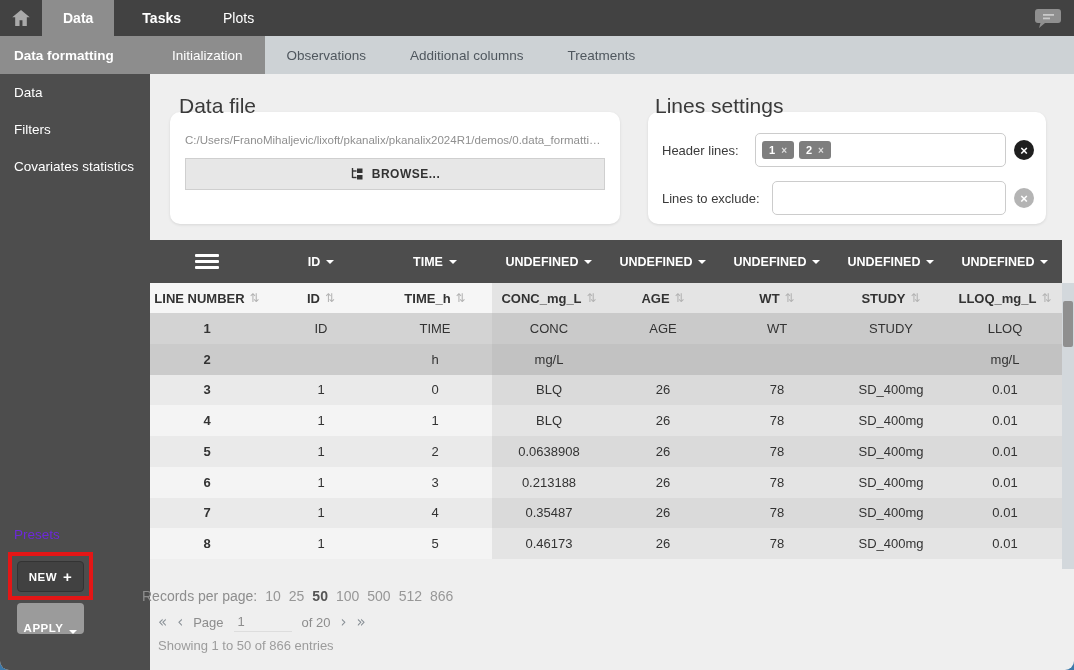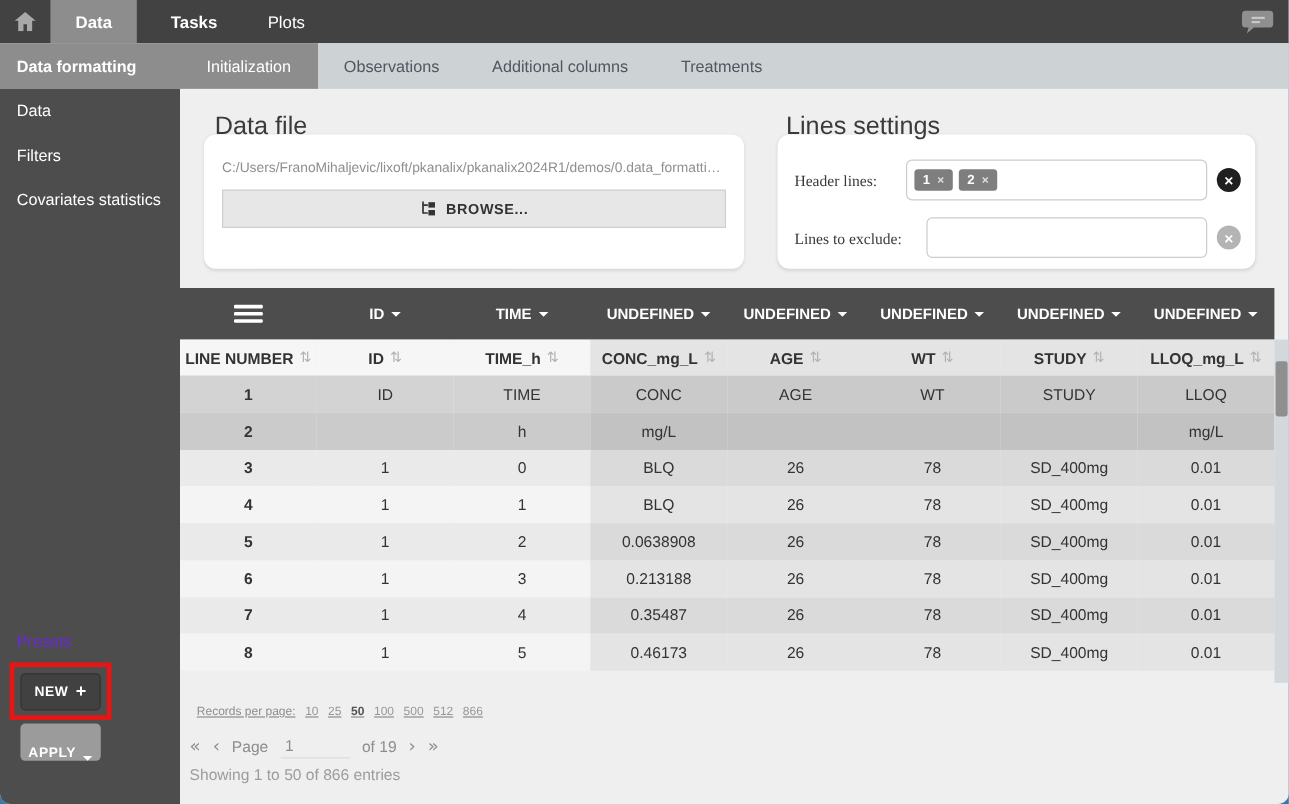--- a/index.html
+++ b/index.html
@@ -44,21 +44,21 @@
   #datafile-card { left:170px; top:112px; width:450px; height:112px; }
   #datafile-title { left:179px; top:94px; }
   .file-path { position:absolute; left:185px; top:134px; width:420px; font-size:11.5px; color:#8f8f8f;
                white-space:nowrap; overflow:hidden; text-overflow:ellipsis; z-index:6; }
   .btn-browse { position:absolute; left:185px; top:158px; width:420px; height:32px; background:#e7e7e7;
                 border:1px solid #cfcfcf; border-radius:0; color:#333; font-size:12px; font-weight:bold;
                 letter-spacing:.5px; display:flex; align-items:center; justify-content:center; gap:8px; cursor:pointer; z-index:6; }
 
   #lines-card { left:648px; top:112px; width:398px; height:112px; }
   #lines-title { left:655px; top:94px; }
-  .ls-label { position:absolute; font-size:13px; color:#3a3a3a; z-index:6;font-family:Liberation Serif, serif; }
+  .ls-label { position:absolute; font-size:13px; color:#3a3a3a; z-index:6; }
   .ls-input { position:absolute; background:#fff; border:1px solid #ccc; border-radius:5px; height:34px; z-index:6;
               display:flex; align-items:center; padding:0 6px; gap:5px; font-size:13px; color:#333; }
   .tag { background:#7e7e7e; color:#fff; font-size:11px; font-weight:bold; border-radius:3px; padding:3px 7px;
          display:inline-flex; align-items:center; gap:6px; cursor:default; }
   .tag .tag-x { font-size:10px; color:#dedede; cursor:pointer; }
   .clear-btn { position:absolute; width:20px; height:20px; border-radius:50%; color:#fff; font-size:13px; font-weight:bold;
                display:flex; align-items:center; justify-content:center; cursor:pointer; z-index:6; line-height:1; }
   .clear-dark { background:#1f1f1f; }
   .clear-light { background:#b4b4b4; }
 
@@ -83,21 +83,21 @@
   .c.ln { font-weight:bold; }
   .r-hdr1 .c { background:#d3d3d3; } .r-hdr1 .c.u { background:#cacaca; }
   .r-hdr2 .c { background:#cbcbcb; } .r-hdr2 .c.u { background:#c2c2c2; }
   .r-odd  .c { background:#eaeaea; } .r-odd  .c.u { background:#dadada; }
   .r-even .c { background:#f4f4f4; } .r-even .c.u { background:#e4e4e4; }
 
   .vscroll { position:absolute; left:912px; top:43px; width:12px; height:286px; background:#d3d8dc; }
   .vthumb { position:absolute; left:1px; top:18px; width:10px; height:46px; background:#8f8f8f; border-radius:2px; cursor:pointer; }
 
   
-  .foot-records { position:absolute; left:164px; top:588px; font-size:10px; color:#8d8d8d; display:flex; gap:8px;text-decoration:underline; }
+  .foot-records { position:absolute; left:142px; top:588px; font-size:14px; color:#8d8d8d; display:flex; gap:8px; }
   .psize { cursor:pointer; color:#979797; }
   .psize.active { color:#555; font-weight:bold; }
   .foot-pager { position:absolute; left:158px; top:612px; font-size:13px; color:#8d8d8d; display:flex; align-items:center; gap:10px; }
   .pg-arrow { color:#8a9197; font-size:15px; cursor:pointer; font-family:"DejaVu Sans",sans-serif; }
   .page-input { width:58px; border:none; border-bottom:1px solid #ddd; background:transparent; font-size:13px;
                 color:#8d8d8d; padding:2px 4px; outline:none; }
   .foot-showing { position:absolute; left:158px; top:638px; font-size:13px; color:#9c9c9c; }
 </style>
 </head>
 <body>
@@ -351,19 +351,19 @@
         <span class="psize">500</span>
         <span class="psize">512</span>
         <span class="psize">866</span>
       </span>
   </div>
   <div class="foot-pager">
     <span class="pg-arrow">«</span>
     <span class="pg-arrow">‹</span>
     <span>Page</span>
     <input class="page-input" value="1" style="">
-    <span>of 19</span>
+    <span>of 20</span>
     <span class="pg-arrow">›</span>
     <span class="pg-arrow">»</span>
   </div>
   <div class="foot-showing">Showing 1 to 50 of 866 entries</div>
 
 </div>
 
 </body></html>

